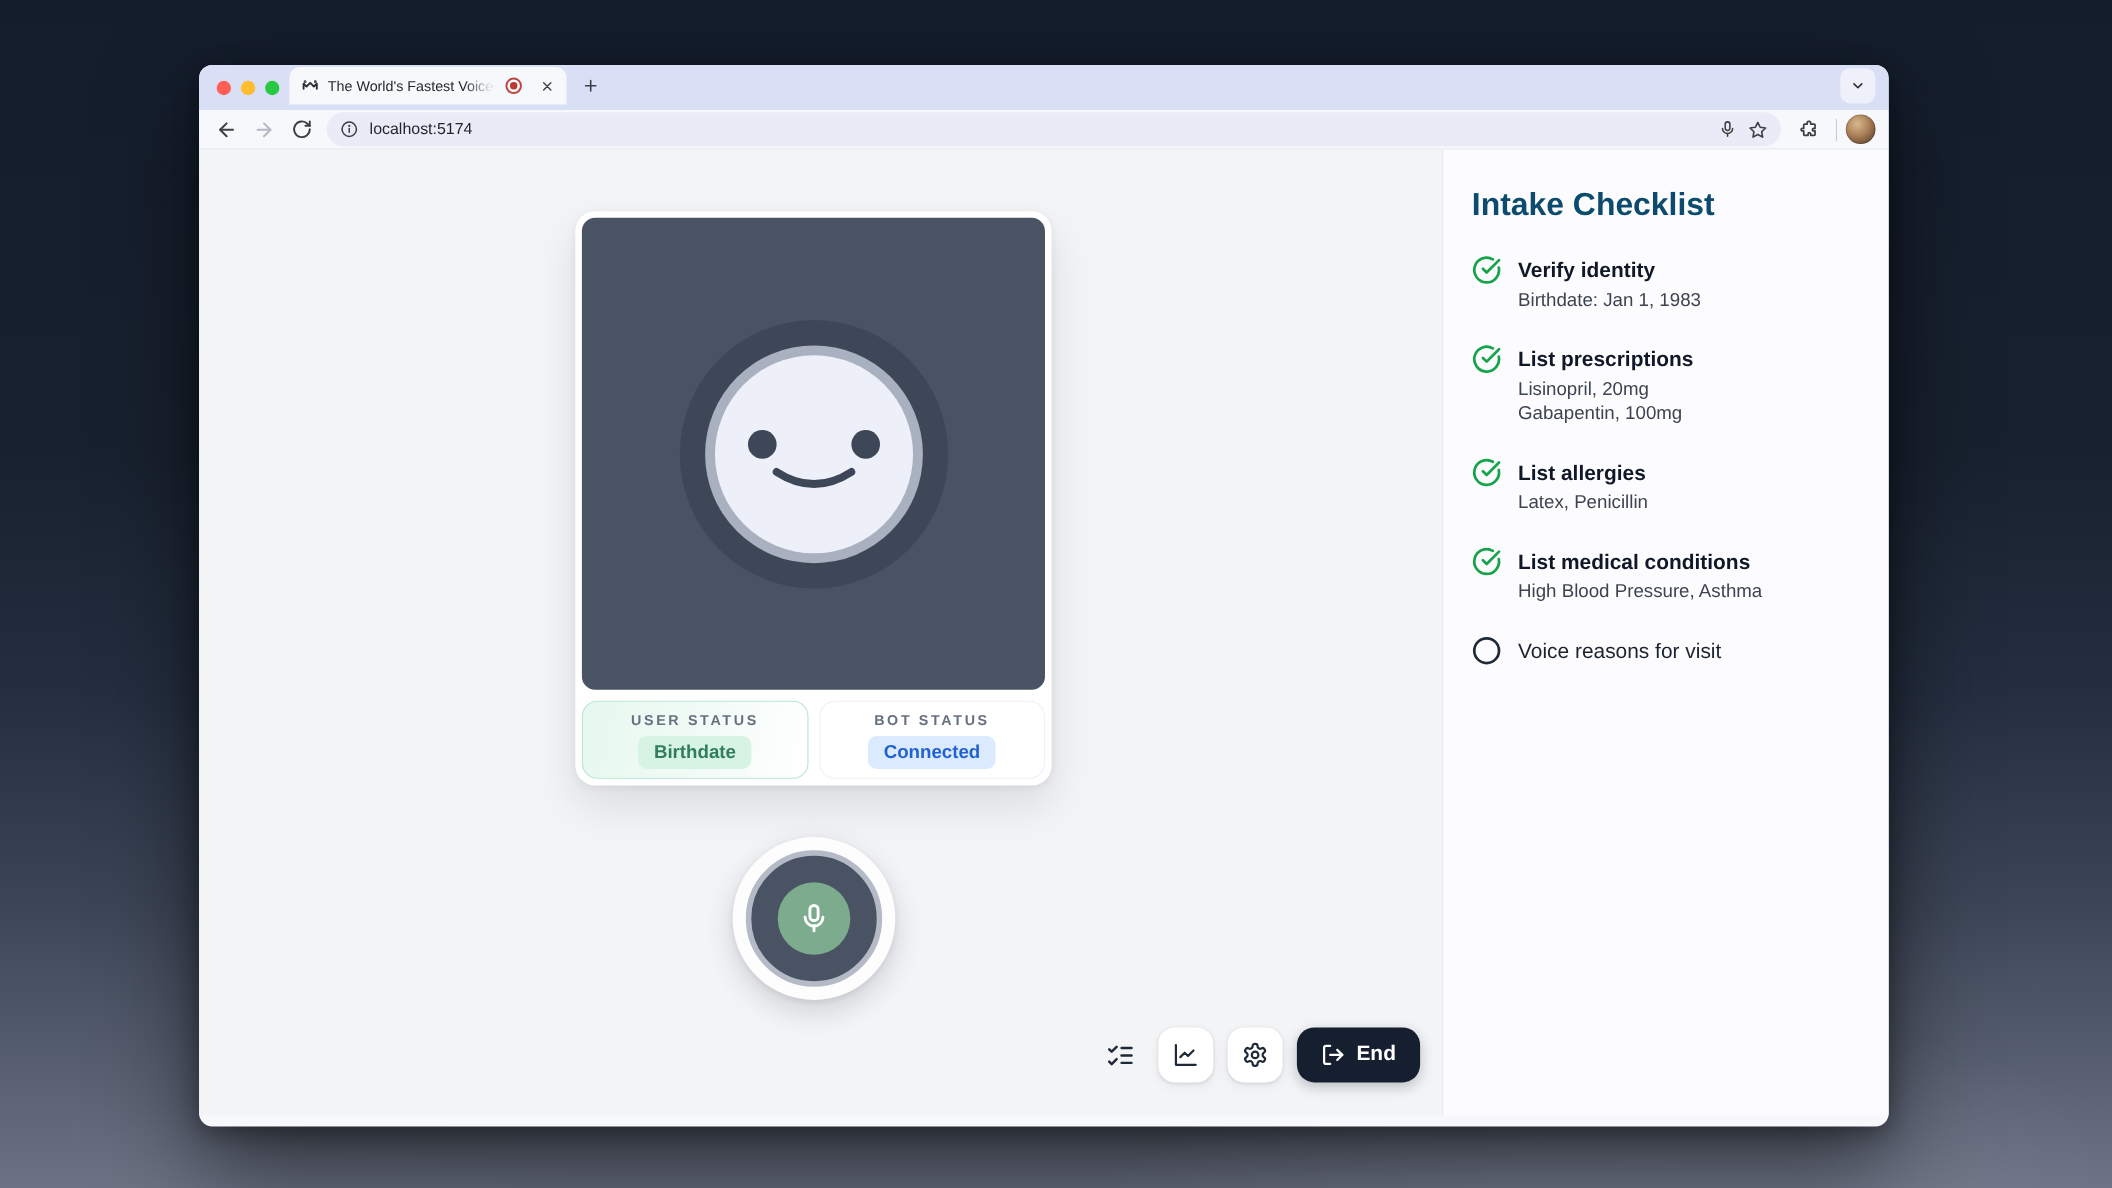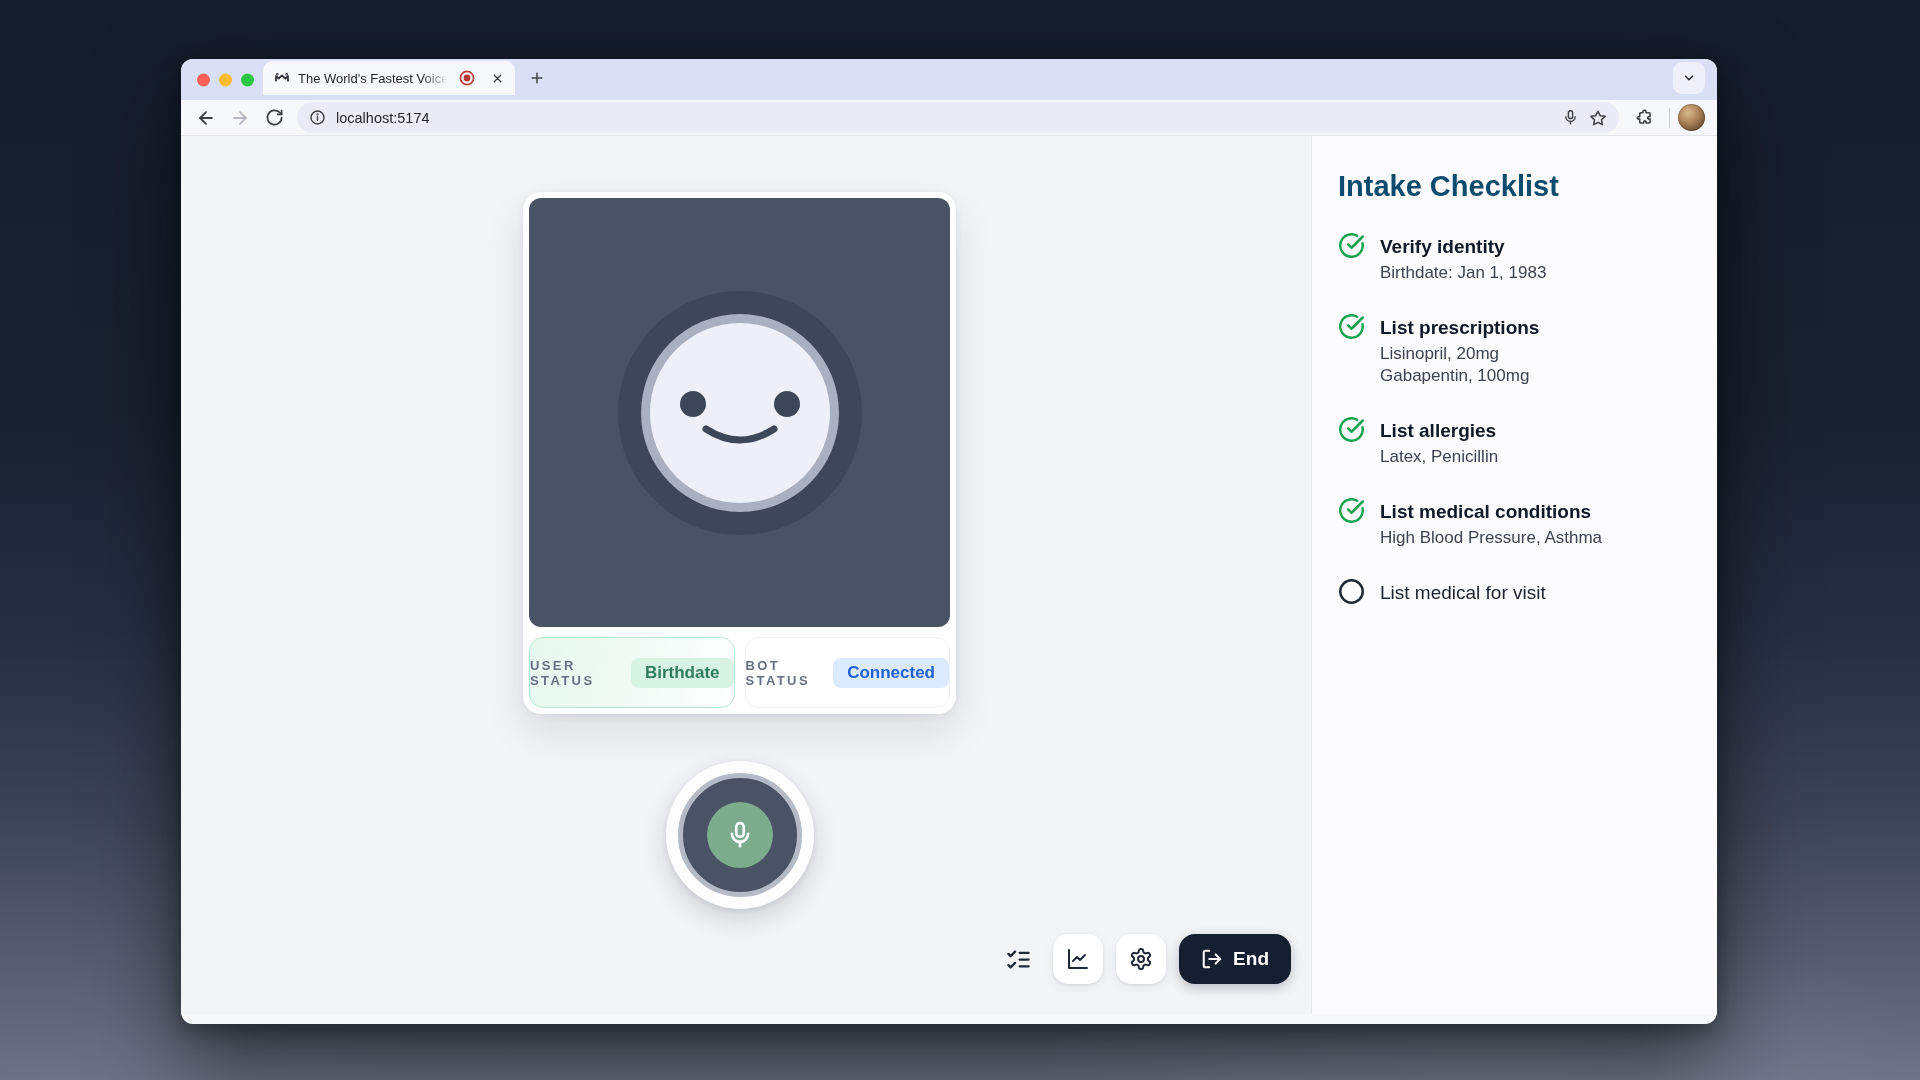--- a/index.html
+++ b/index.html
@@ -47,21 +47,21 @@
   .content { display:flex; height:878px; }
   .stage { position:relative; flex:1; background:#f3f4f6; }
 
   .bot-card {
     position:absolute; left:342px; top:56px; width:433px; padding:6px;
     background:#ffffff; border-radius:18px;
     box-shadow:0 18px 40px rgba(15,23,42,.10), 0 2px 8px rgba(15,23,42,.06);
   }
   .avatar-screen { height:429px; border-radius:12px; background:var(--avatar-screen-bg,#4a5363); display:flex; align-items:center; justify-content:center; overflow:hidden; }
   .status-row { display:flex; gap:10px; margin-top:10px; height:71px; }
-  .status-cell { flex:1; border-radius:14px; display:flex; flex-direction:row; align-items:center; justify-content:center; gap:7px; }
+  .status-cell { flex:1; border-radius:14px; display:flex; flex-direction:column; align-items:center; justify-content:center; gap:7px; }
   .status-user { border:1px solid #b9e6d0; background:linear-gradient(100deg, #e6f8ef 0%, #f2fbf7 55%, #ffffff 100%); }
   .status-bot  { border:1px solid #eef0f5; background:#ffffff; }
   .status-label { font-size:13px; letter-spacing:2.4px; font-weight:600; color:#67707f; }
   .status-badge { border-radius:8px; padding:5px 14px; font-size:17px; font-weight:700; }
   .badge-user { background:var(--user-badge-bg,#d7f3e4); color:var(--user-badge-text,#2f7c5f); }
   .badge-bot  { background:var(--bot-badge-bg,#dbeafe); color:var(--bot-badge-text,#2161d1); }
 
   .mic-outer {
     position:absolute; left:485px; top:625px; width:148px; height:148px; border-radius:50%;
     background:#fdfdfe; box-shadow:0 10px 26px rgba(15,23,42,.16), 0 2px 6px rgba(15,23,42,.08);
@@ -315,20 +315,20 @@
                 <div class="sb-detail">High Blood Pressure, Asthma</div>
               </div>
           </div>
         </div>
 
         <div class="sb-item">
           <svg class="sb-icon" viewBox="0 0 24 24" fill="none" stroke="#1f2937" stroke-width="2.2">
             <circle cx="12" cy="12" r="10"></circle>
           </svg>
           <div class="sb-texts">
-            <div class="sb-item-label" style="font-weight:400; color:#1b2330;">List medical for visit</div>
+            <div class="sb-item-label" style="font-weight:400; color:#1b2330;">Voice reasons for visit</div>
           </div>
         </div>
 
       </div>
     </div>
   </div>
 </div>
 
 </body></html>

